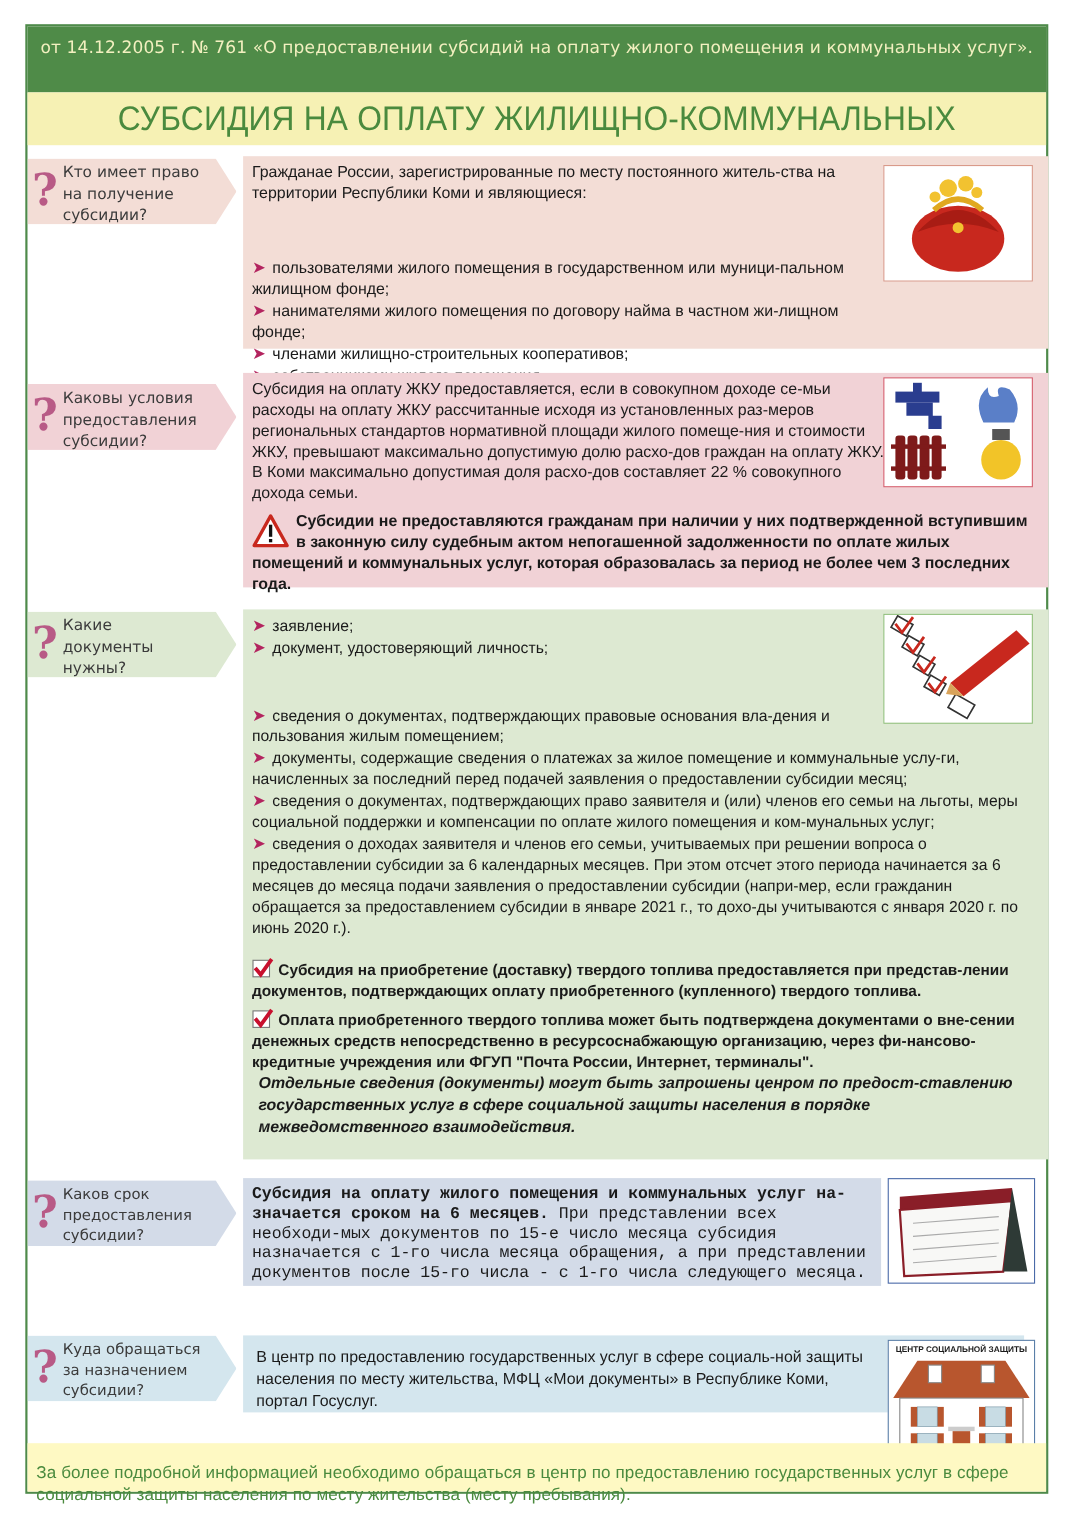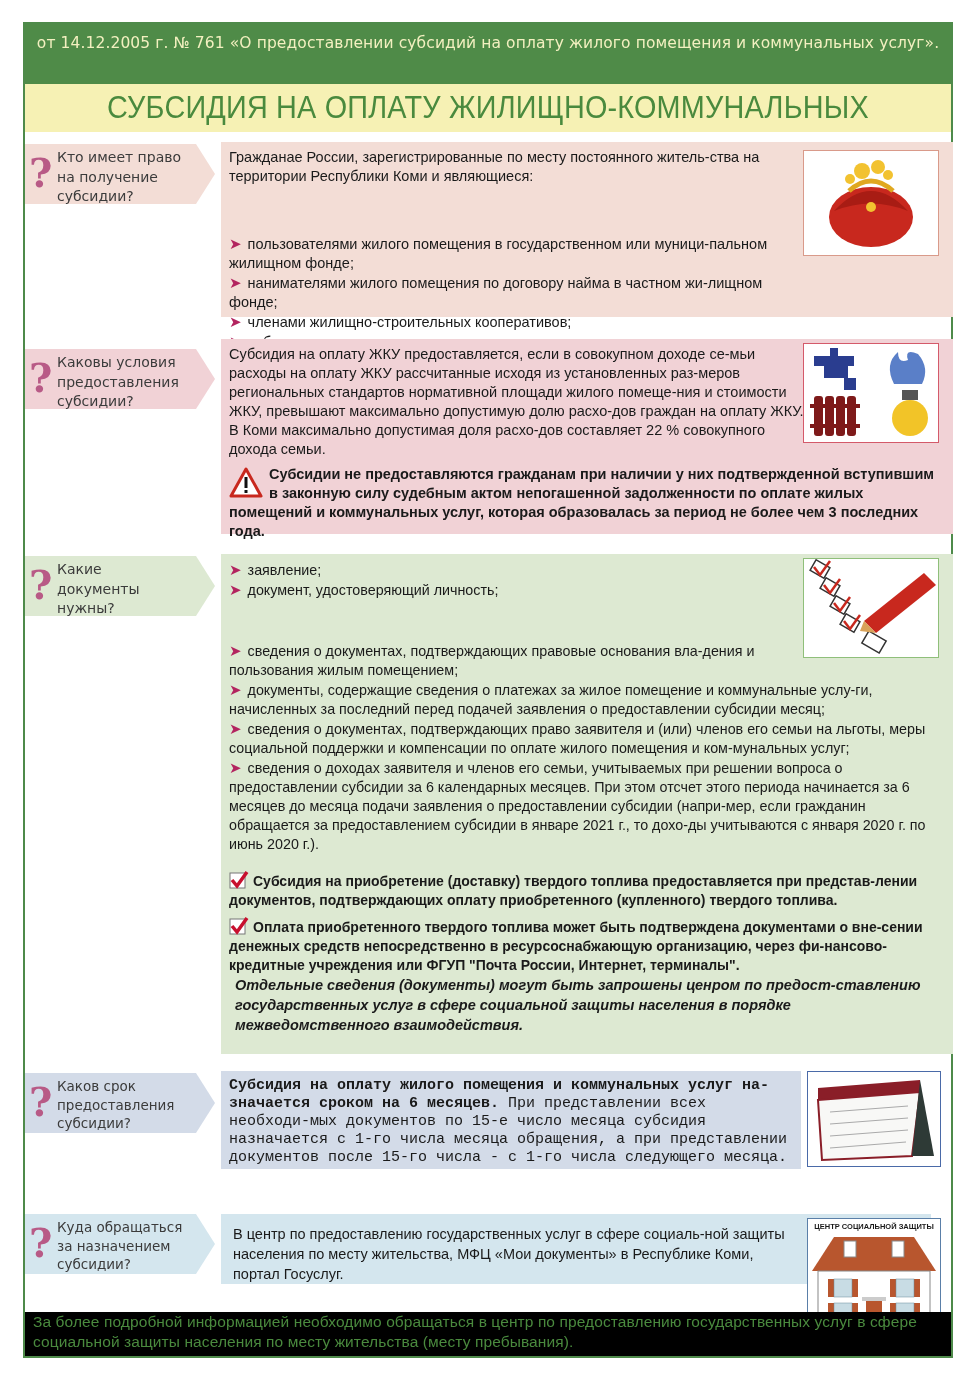--- a/index.html
+++ b/index.html
@@ -59,21 +59,21 @@
   .warn-icon { float: left; width: 34px; height: 32px; margin-right: 6px; margin-top: 2px; }
 
   .check-row { position: relative; font-weight: bold; font-size: 14px; line-height: 19px; }
   .check-icon { display: inline-block; width: 20px; height: 20px; vertical-align: -4px; margin-right: 4px; }
   .list-item { margin-top: 4px; }
   .cond-text { font-size: 14.5px; line-height: 19px; }
   .italic-note { font-weight: bold; font-style: italic; font-size: 14.5px; line-height: 20px; margin-top: 12px; padding-left: 6px; }
 
   .footer {
     position: absolute; left: 0; bottom: 0; width: 100%; height: 44px;
-    background: #000000; color: #4a8a3e; font-size: 15.5px; line-height: 20px; padding: 0 8px;
+    background: #fef9c3; color: #4a8a3e; font-size: 15.5px; line-height: 20px; padding: 18px 8px;
     letter-spacing: 0.1px;
   }
 </style>
 </head>
 <body>
 
 <div class="frame">
 
   <div class="header-band">
     <div>от 14.12.2005 г. № 761 «О предоставлении субсидий на оплату жилого помещения и коммунальных услуг».</div>

